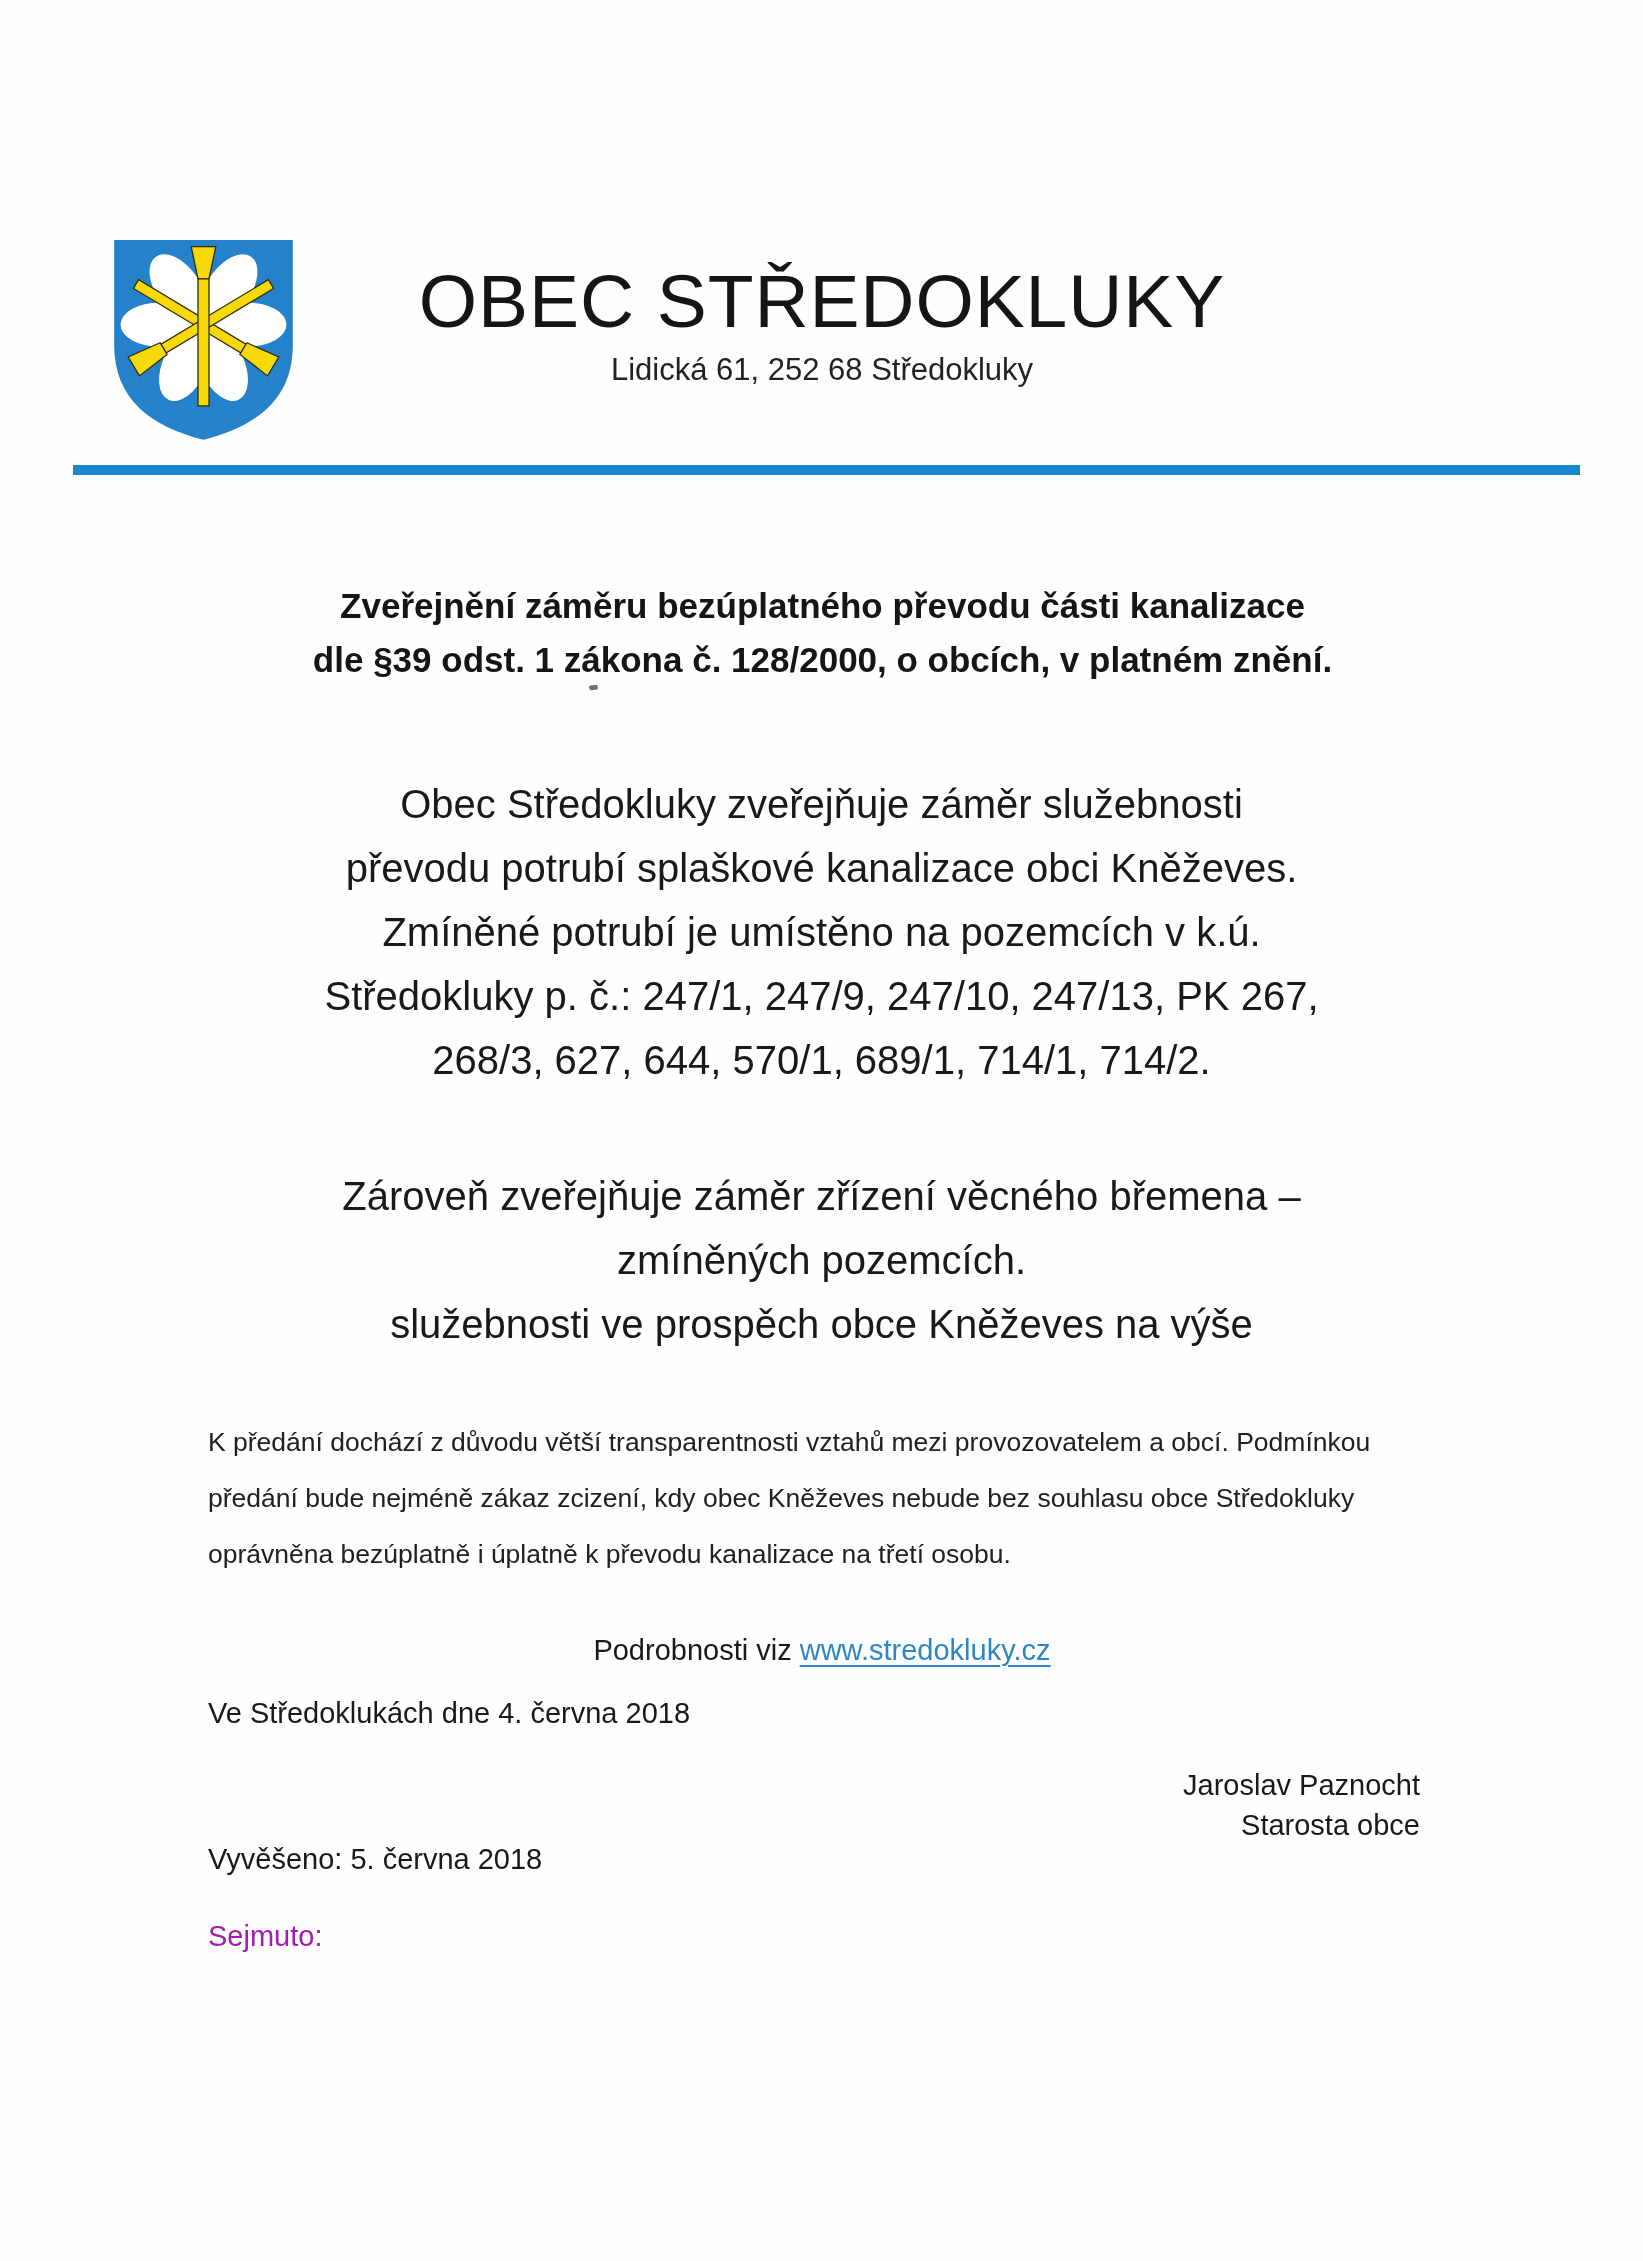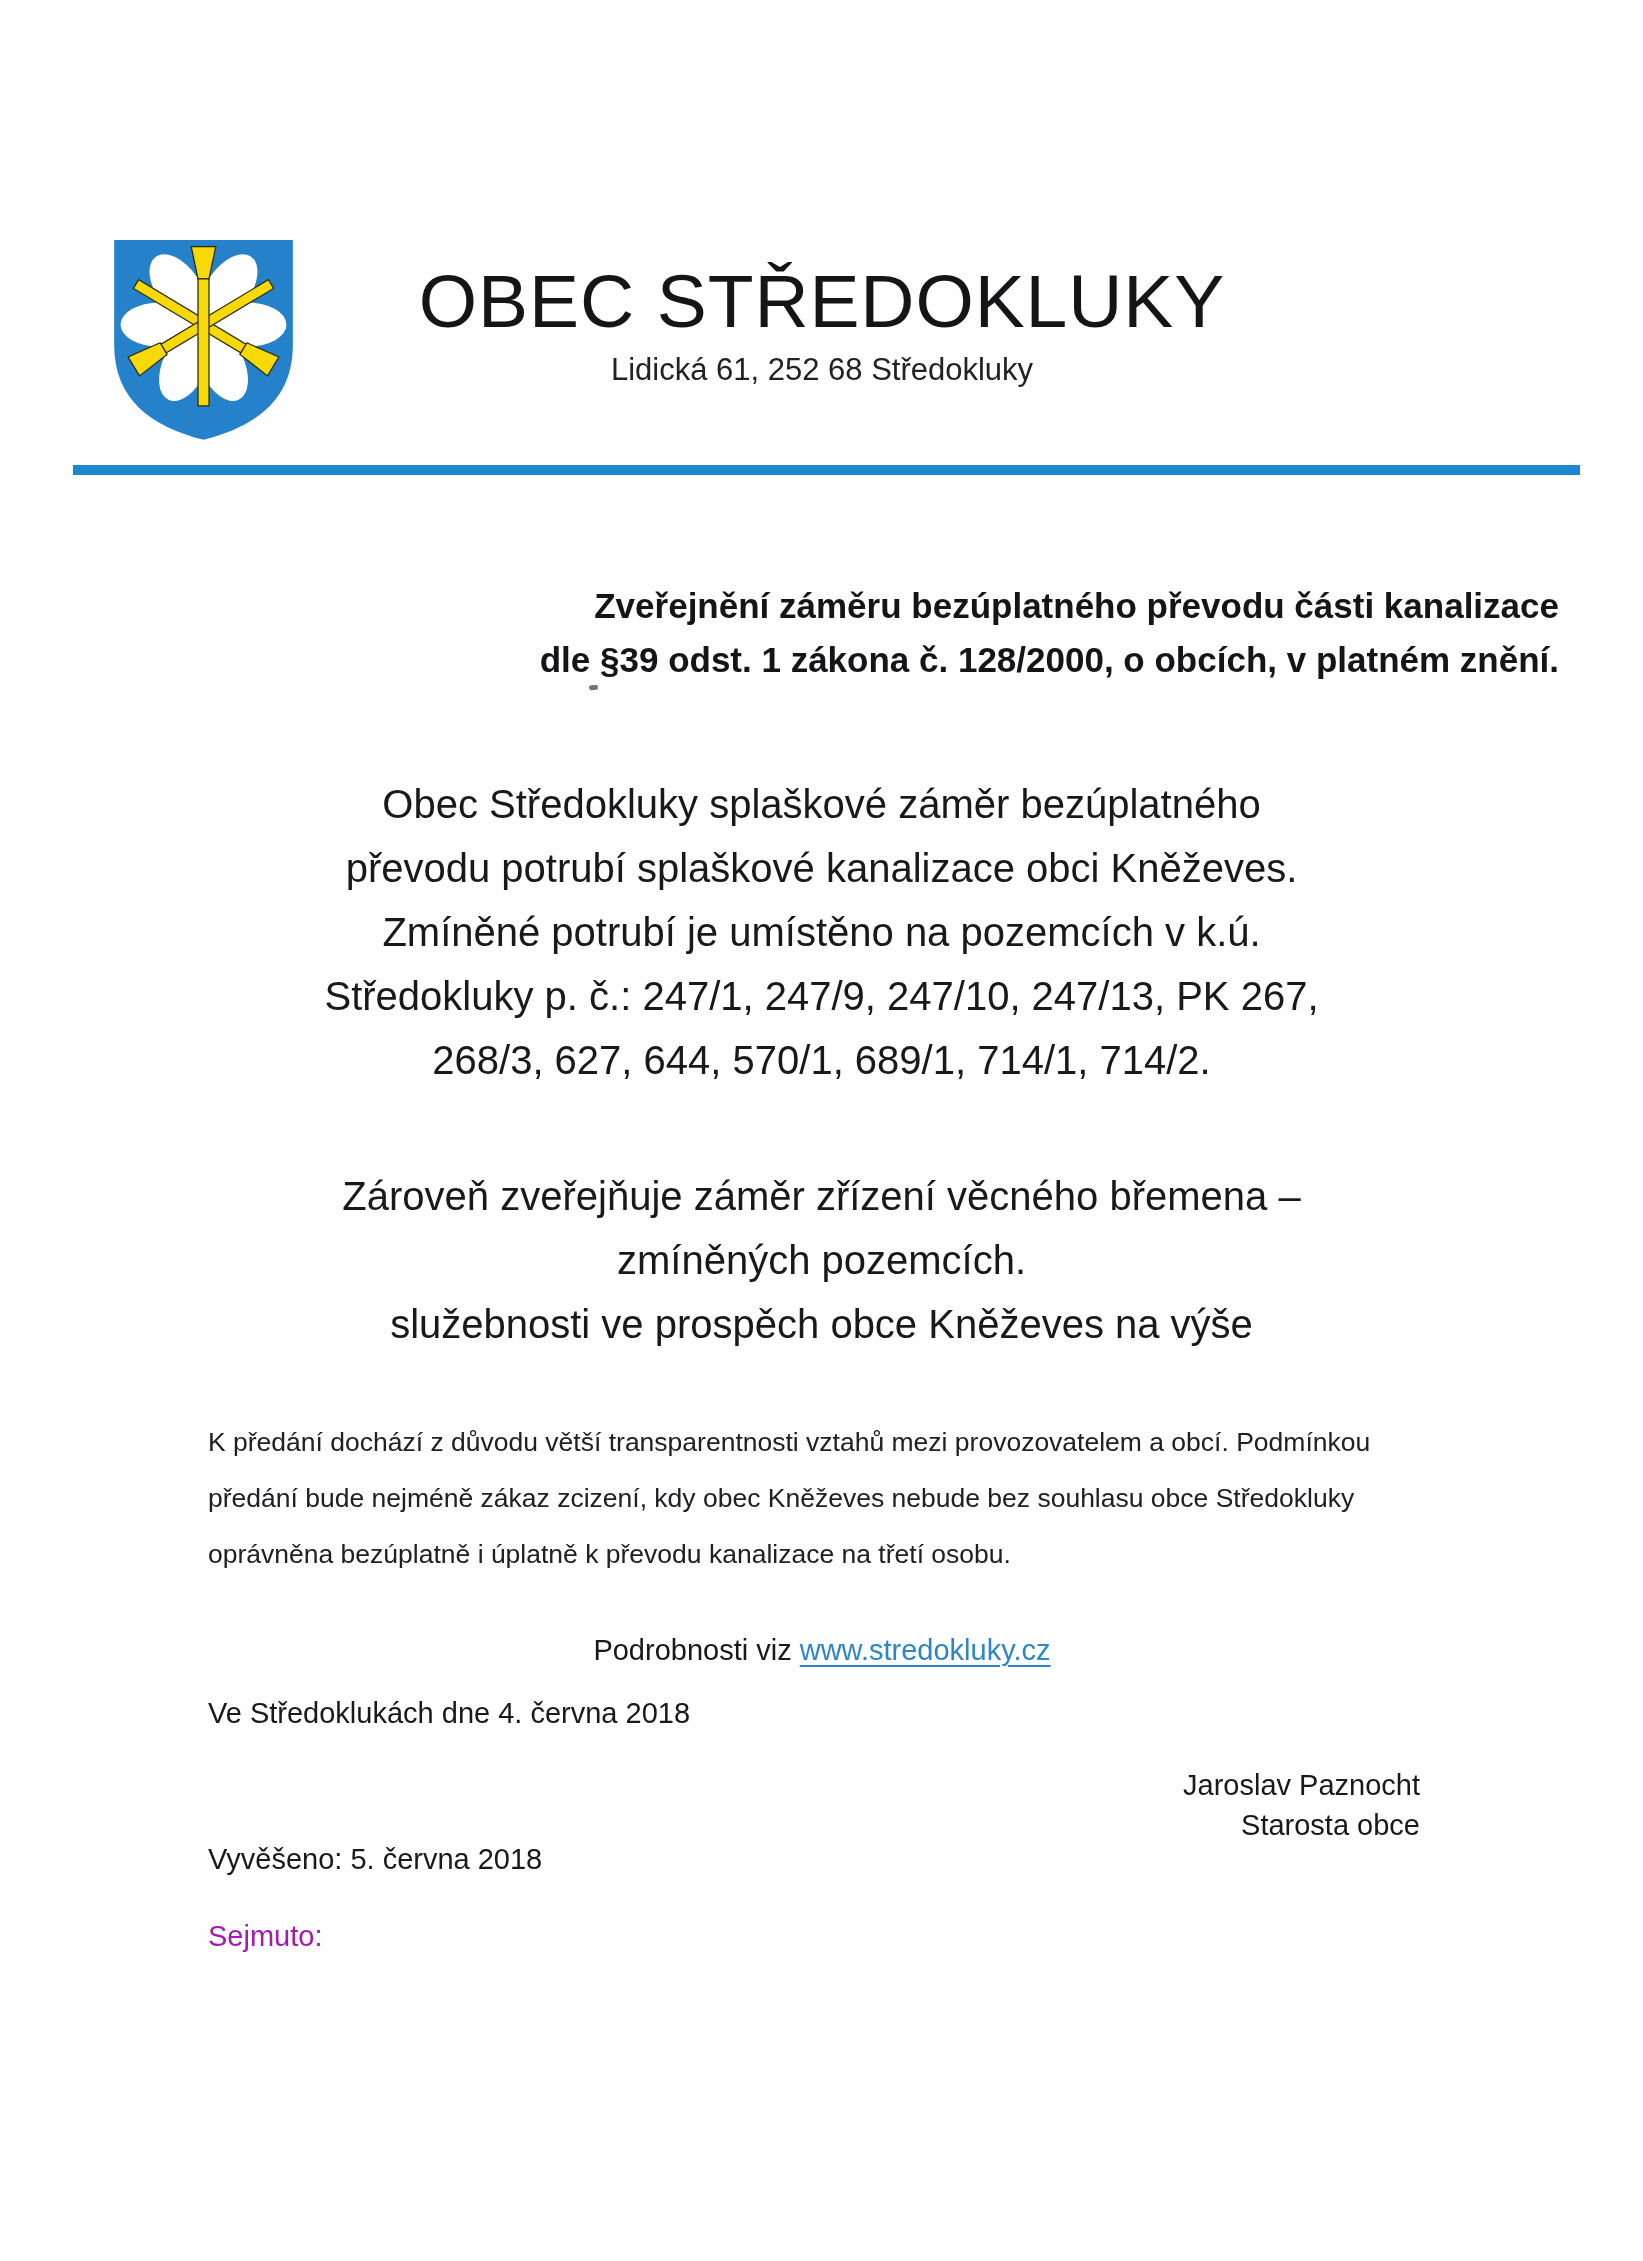--- a/index.html
+++ b/index.html
@@ -33,21 +33,21 @@
   }
   .org-address{
     margin-top:13px;font-size:31px;color:#222226;
   }
   .rule{
     position:absolute;left:73px;top:465px;width:1507px;height:10.3px;
     background:var(--accent-blue);
   }
   .notice-title{
     position:absolute;left:86px;top:579px;width:1473px;
-    text-align:right;font-weight:700;font-size:35px;line-height:54px;
+    text-align:center;font-weight:700;font-size:35px;line-height:54px;
     color:#151517;
   }
   .artifact-dot{
     position:absolute;left:589px;top:685px;width:9.4px;height:5.1px;
     background:#5a5a5e;border-radius:2.6px;transform:rotate(-4deg);opacity:.85;
   }
   .big-para{
     position:absolute;left:51px;width:1541px;
     text-align:center;font-size:40px;line-height:64px;
     color:#19191b;
@@ -117,21 +117,21 @@
   <div class="rule"></div>
 
   <div class="notice-title">
     <div>Zveřejnění záměru bezúplatného převodu části kanalizace</div>
     <div>dle §39 odst. 1 zákona č. 128/2000, o obcích, v platném znění.</div>
   </div>
 
   <div class="artifact-dot"></div>
 
   <div class="big-para para-1">
-    <div>Obec Středokluky splaškové záměr bezúplatného</div>
+    <div>Obec Středokluky zveřejňuje záměr služebnosti</div>
     <div>převodu potrubí splaškové kanalizace obci Kněževes.</div>
     <div>Zmíněné potrubí je umístěno na pozemcích v k.ú.</div>
     <div>Středokluky p. č.: 247/1, 247/9, 247/10, 247/13, PK 267,</div>
     <div>268/3, 627, 644, 570/1, 689/1, 714/1, 714/2.</div>
   </div>
 
   <div class="big-para para-2">
     <div>Zároveň zveřejňuje záměr zřízení věcného břemena –</div>
     <div>zmíněných pozemcích.</div>
     <div>služebnosti ve prospěch obce Kněževes na výše</div>

